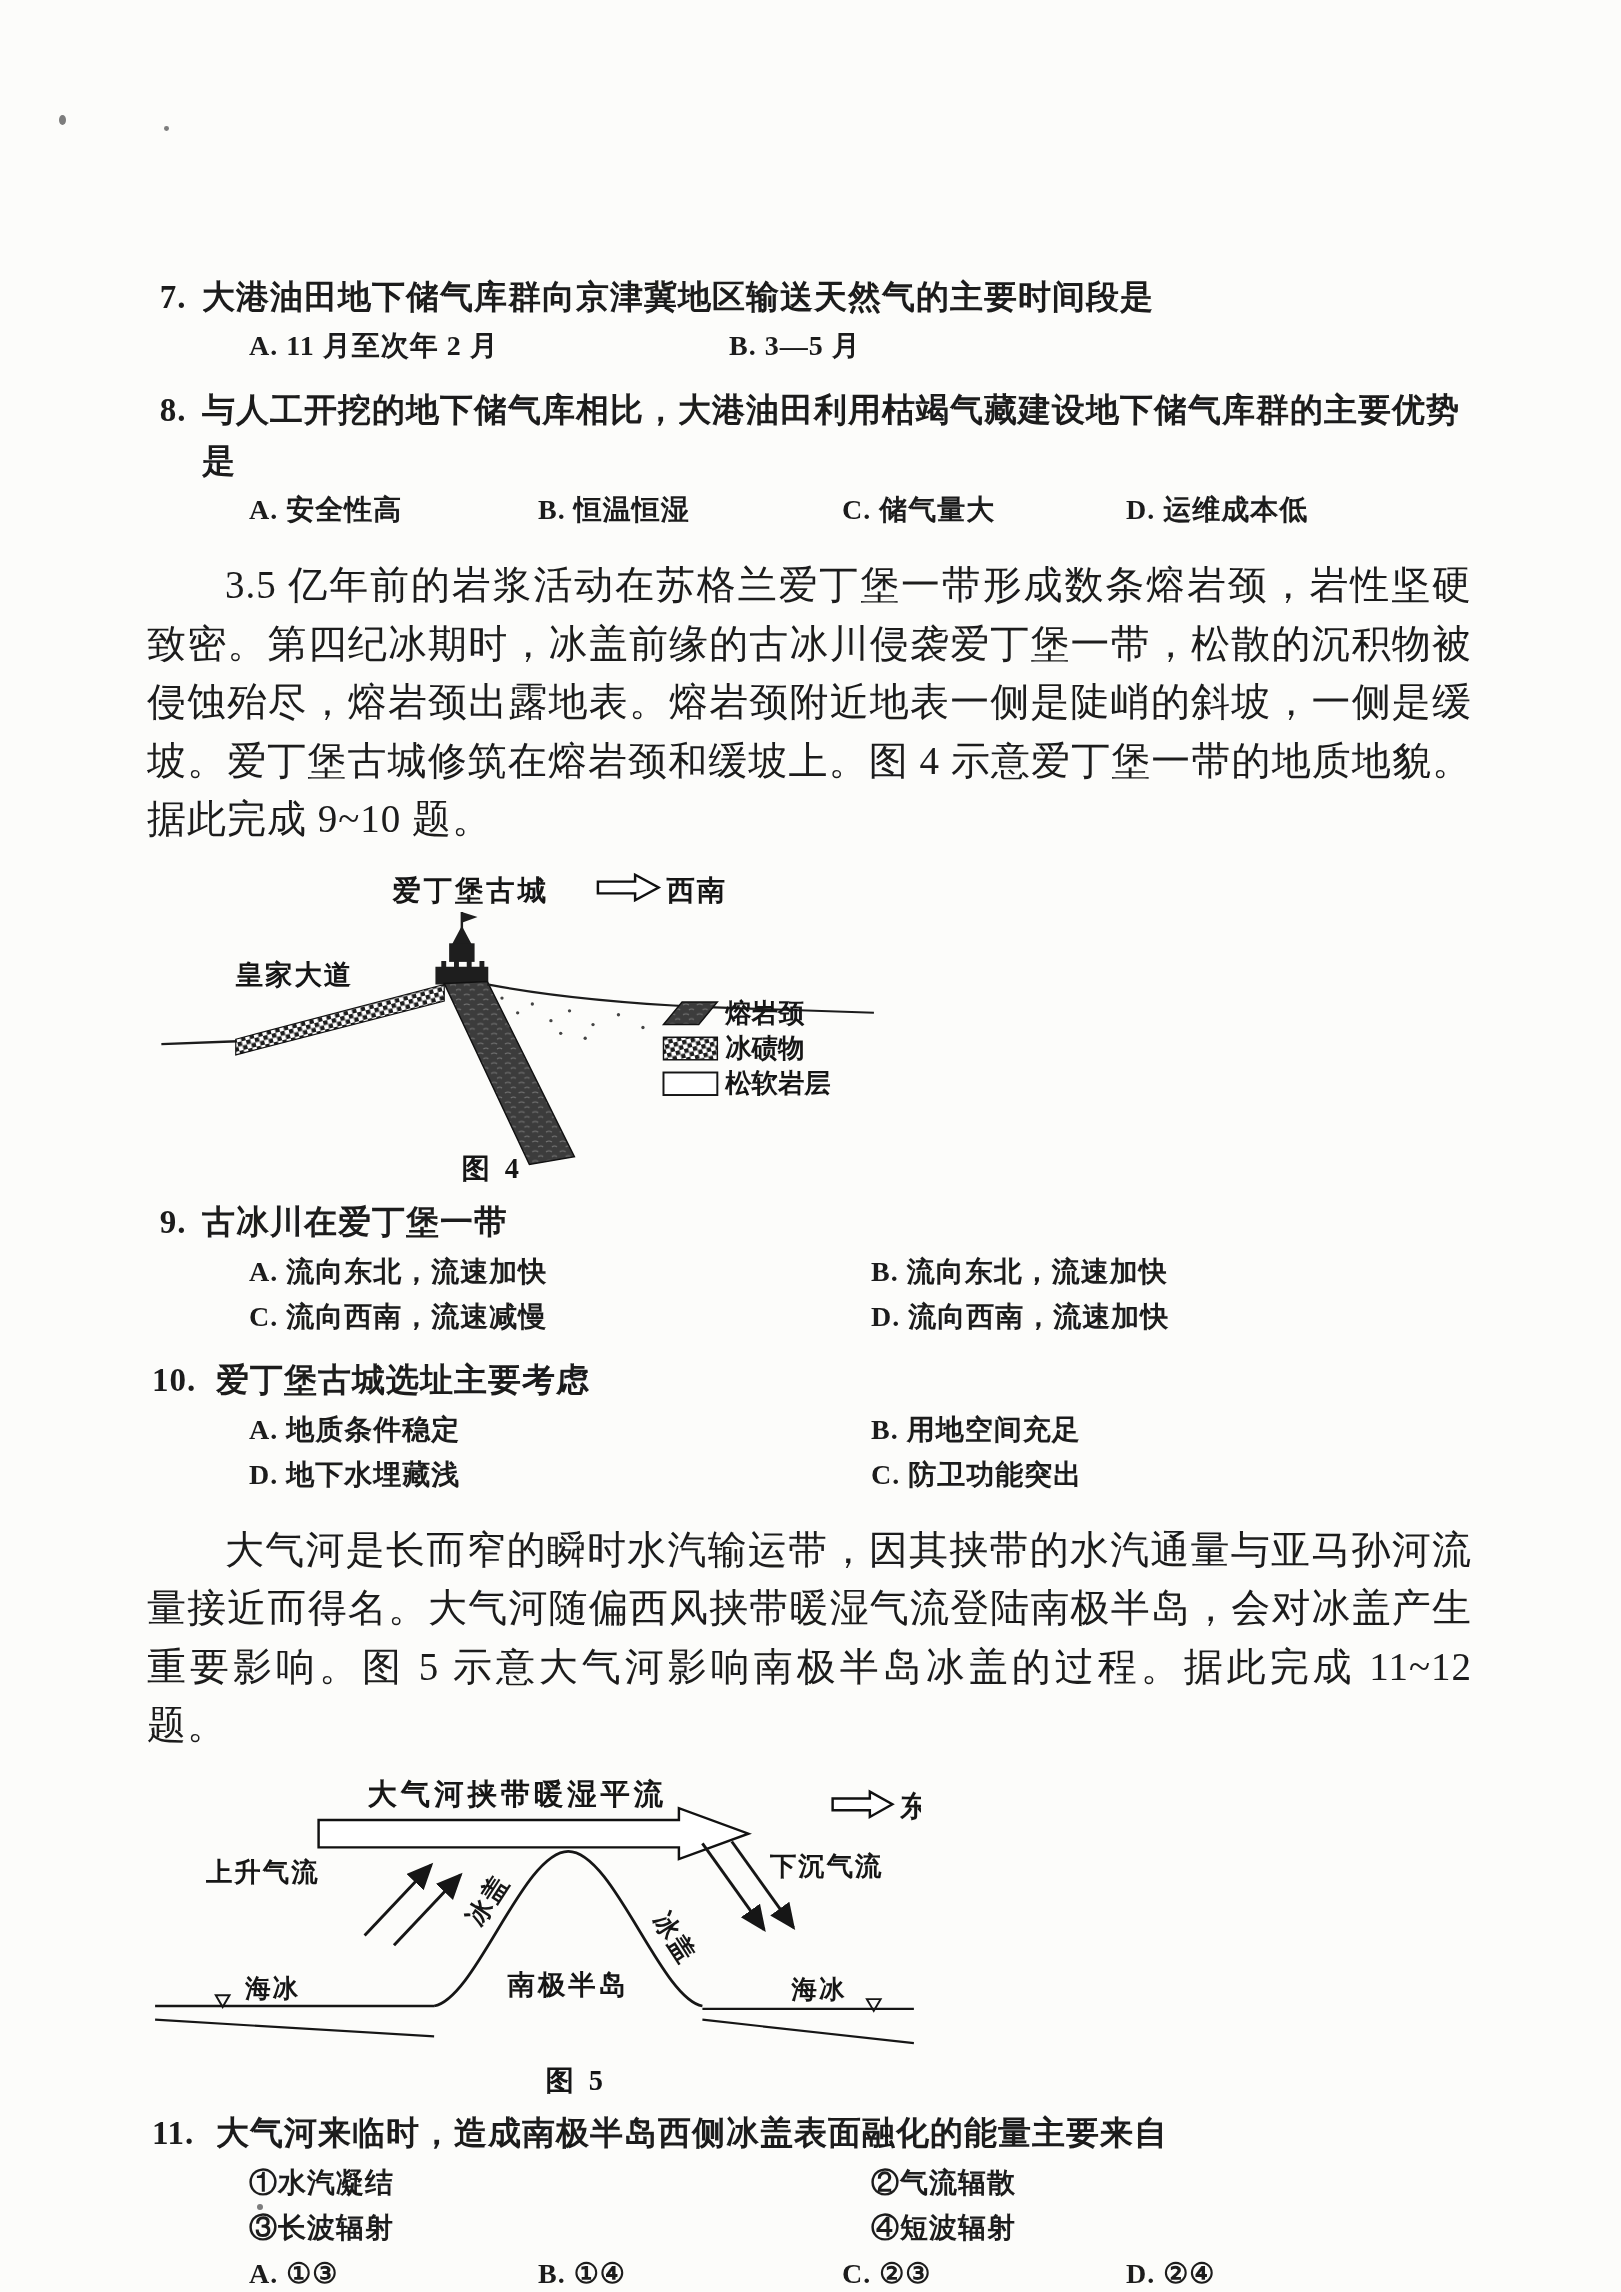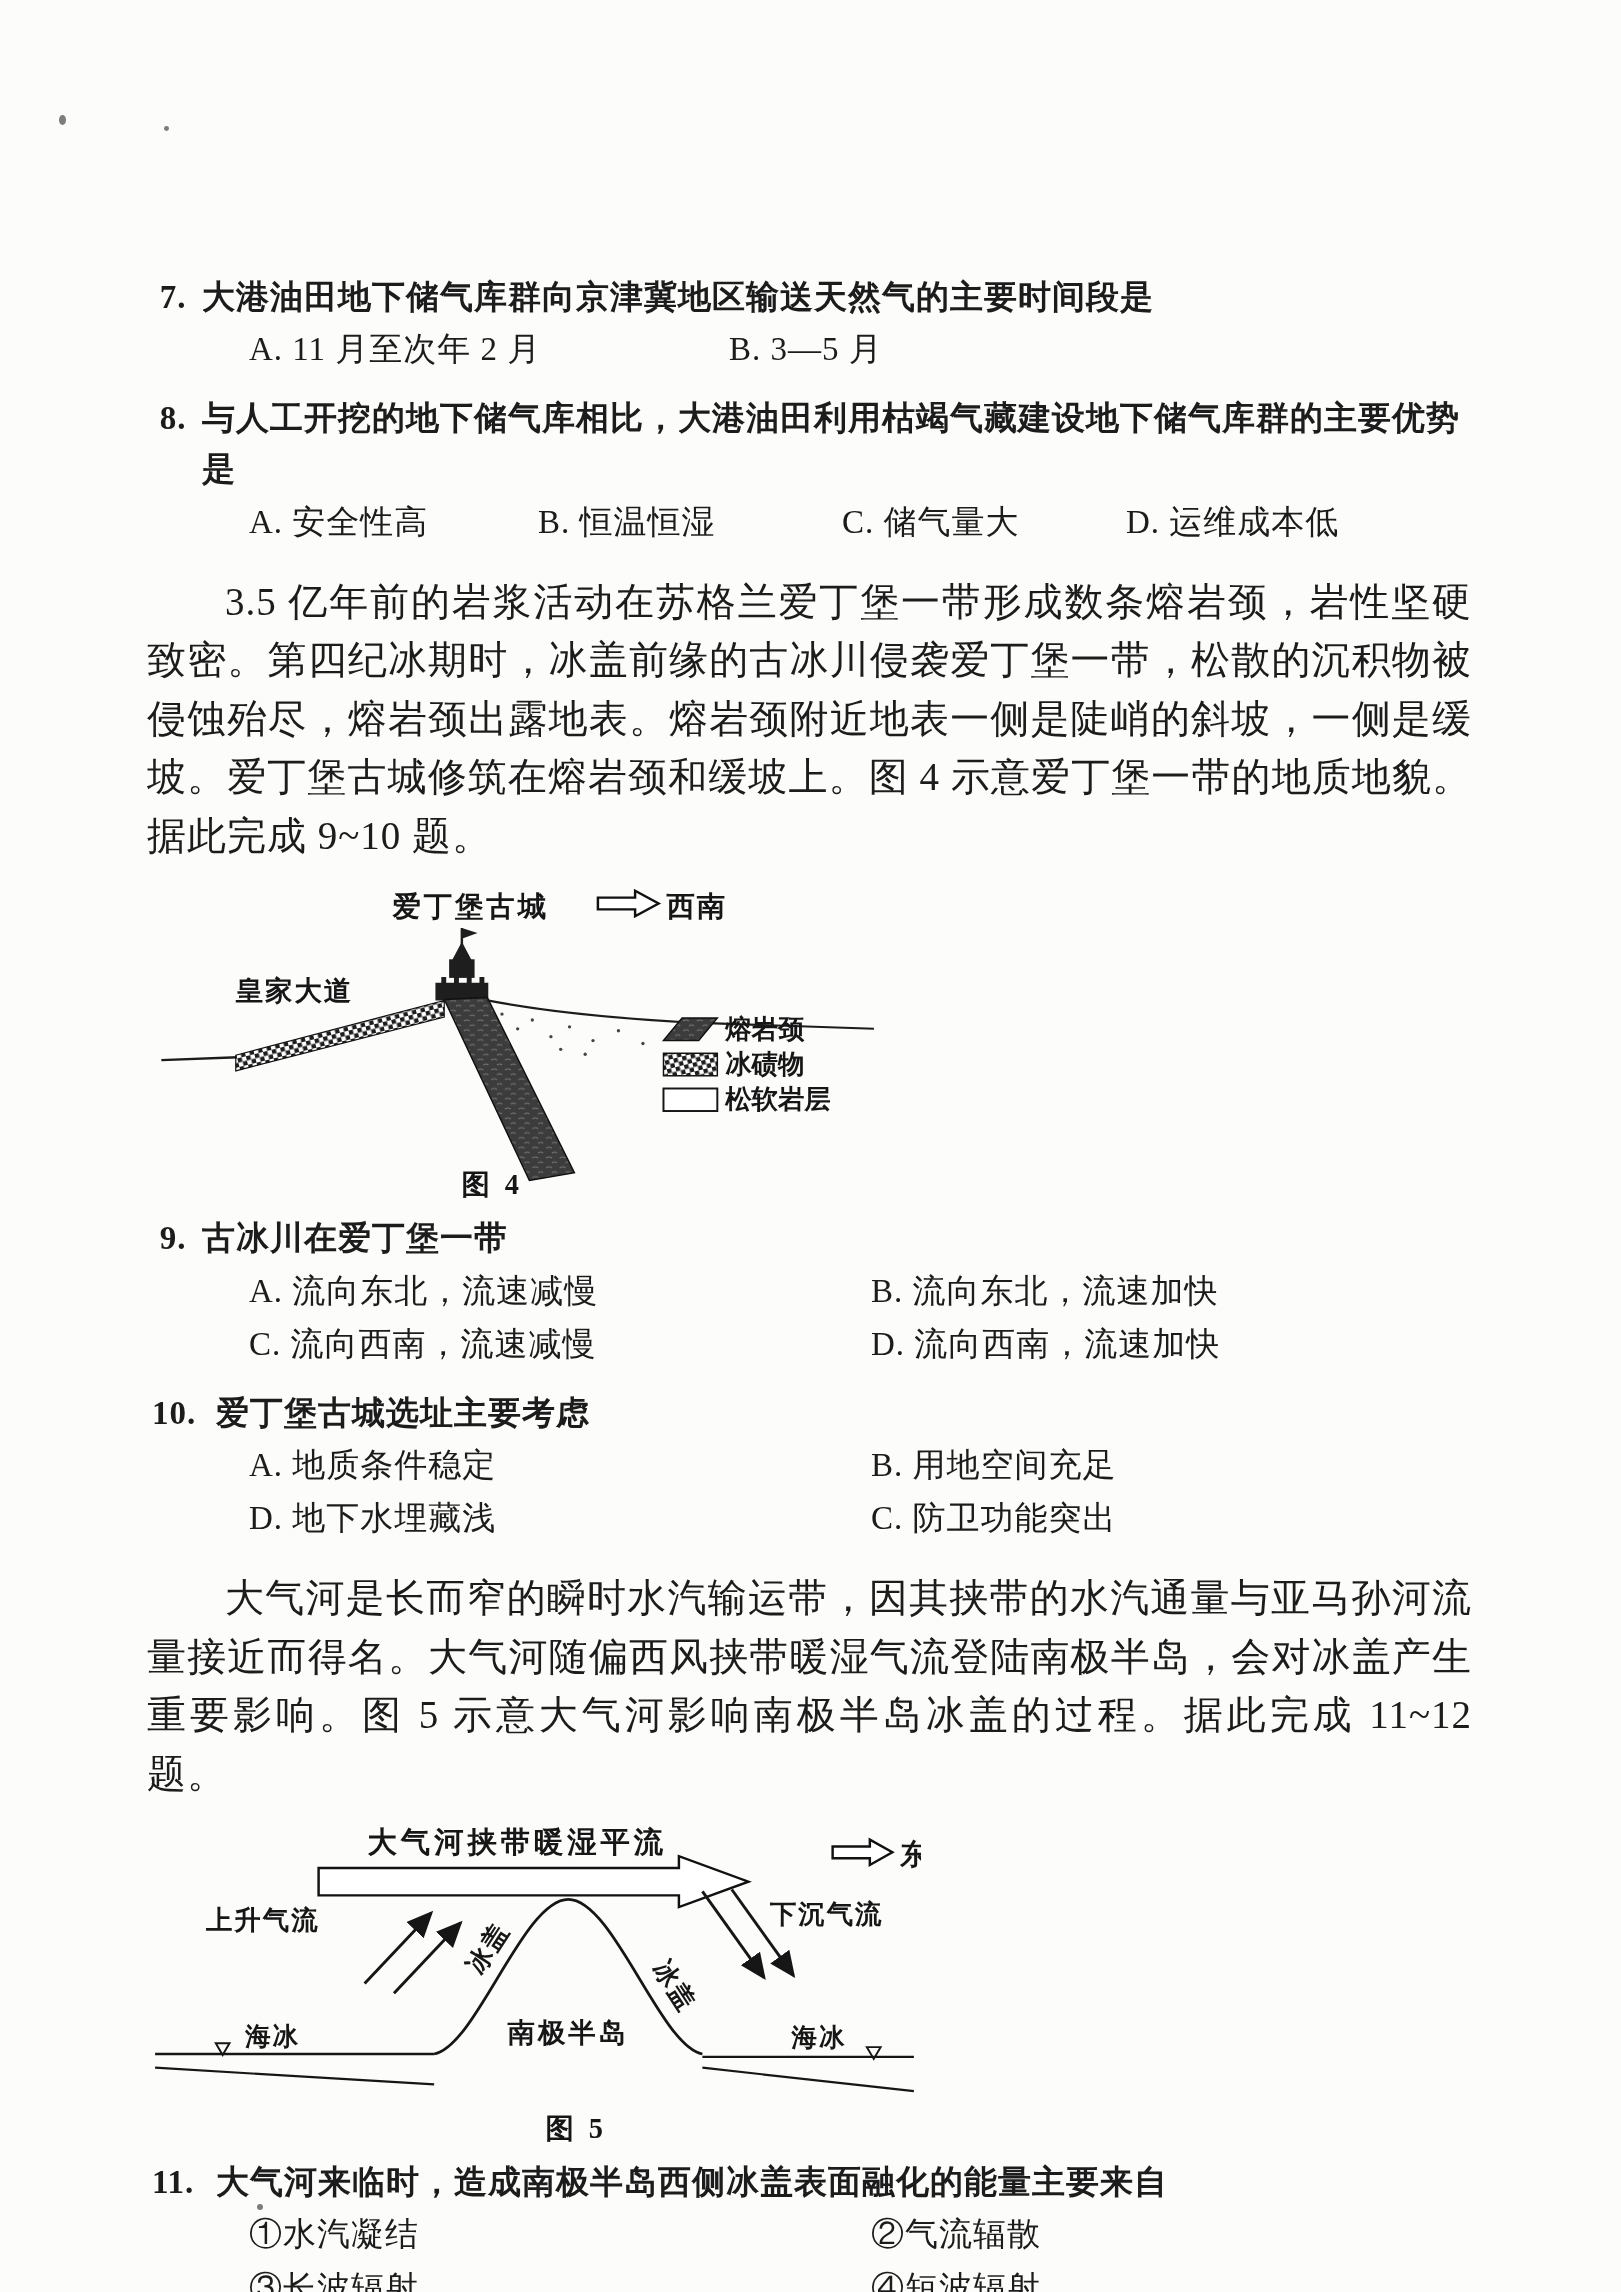--- a/index.html
+++ b/index.html
@@ -13,22 +13,22 @@
     font-family:"Liberation Serif","DejaVu Serif",serif;
     padding:272px 149px 0 147px;
     overflow:hidden;
   }
   .qblock { margin-bottom:15.7px; }
   .qline { display:flex; font-size:33px; line-height:1.56; font-weight:600; letter-spacing:1px; }
   .qnum  { flex:none; width:55px; padding-left:12.7px; }
   .qnum.wide { width:69px; padding-left:4.9px; }
   .qstem { flex:1; }
   .opts {
-    display:grid; font-size:33px; line-height:1.62;
-    font-weight:400; letter-spacing:1px; padding-left:102px;
+    display:grid; font-size:28px; line-height:1.62;
+    font-weight:700; letter-spacing:1px; padding-left:102px;
   }
   .opts.two7  { grid-template-columns:480px 1fr; }
   .opts.two   { grid-template-columns:622px 1fr; }
   .opts.four  { grid-template-columns:289px 304px 284px 1fr; }
   .passage {
     font-size:39px; line-height:1.5; letter-spacing:1px;
     text-indent:2em; text-align:justify;
     font-weight:400; margin:23.5px 0 15.7px;
   }
   .figwrap { display:flex; margin:3.9px 0 9.8px; }
@@ -132,21 +132,21 @@
       <text x="352" y="320" text-anchor="middle" font-size="29" letter-spacing="4">图 4</text>
     </svg>
   </div>
 
   <section class="qblock">
     <div class="qline">
       <span class="qnum">9.</span>
       <span class="qstem">古冰川在爱丁堡一带</span>
     </div>
     <div class="opts two">
-      <span>A. 流向东北，流速减慢</span>
+      <span>A. 流向东北，流速加快</span>
       <span>B. 流向东北，流速加快</span>
       <span>C. 流向西南，流速减慢</span>
       <span>D. 流向西南，流速加快</span>
     </div>
   </section>
 
   <section class="qblock">
     <div class="qline">
       <span class="qnum wide">10.</span>
       <span class="qstem">爱丁堡古城选址主要考虑</span>

